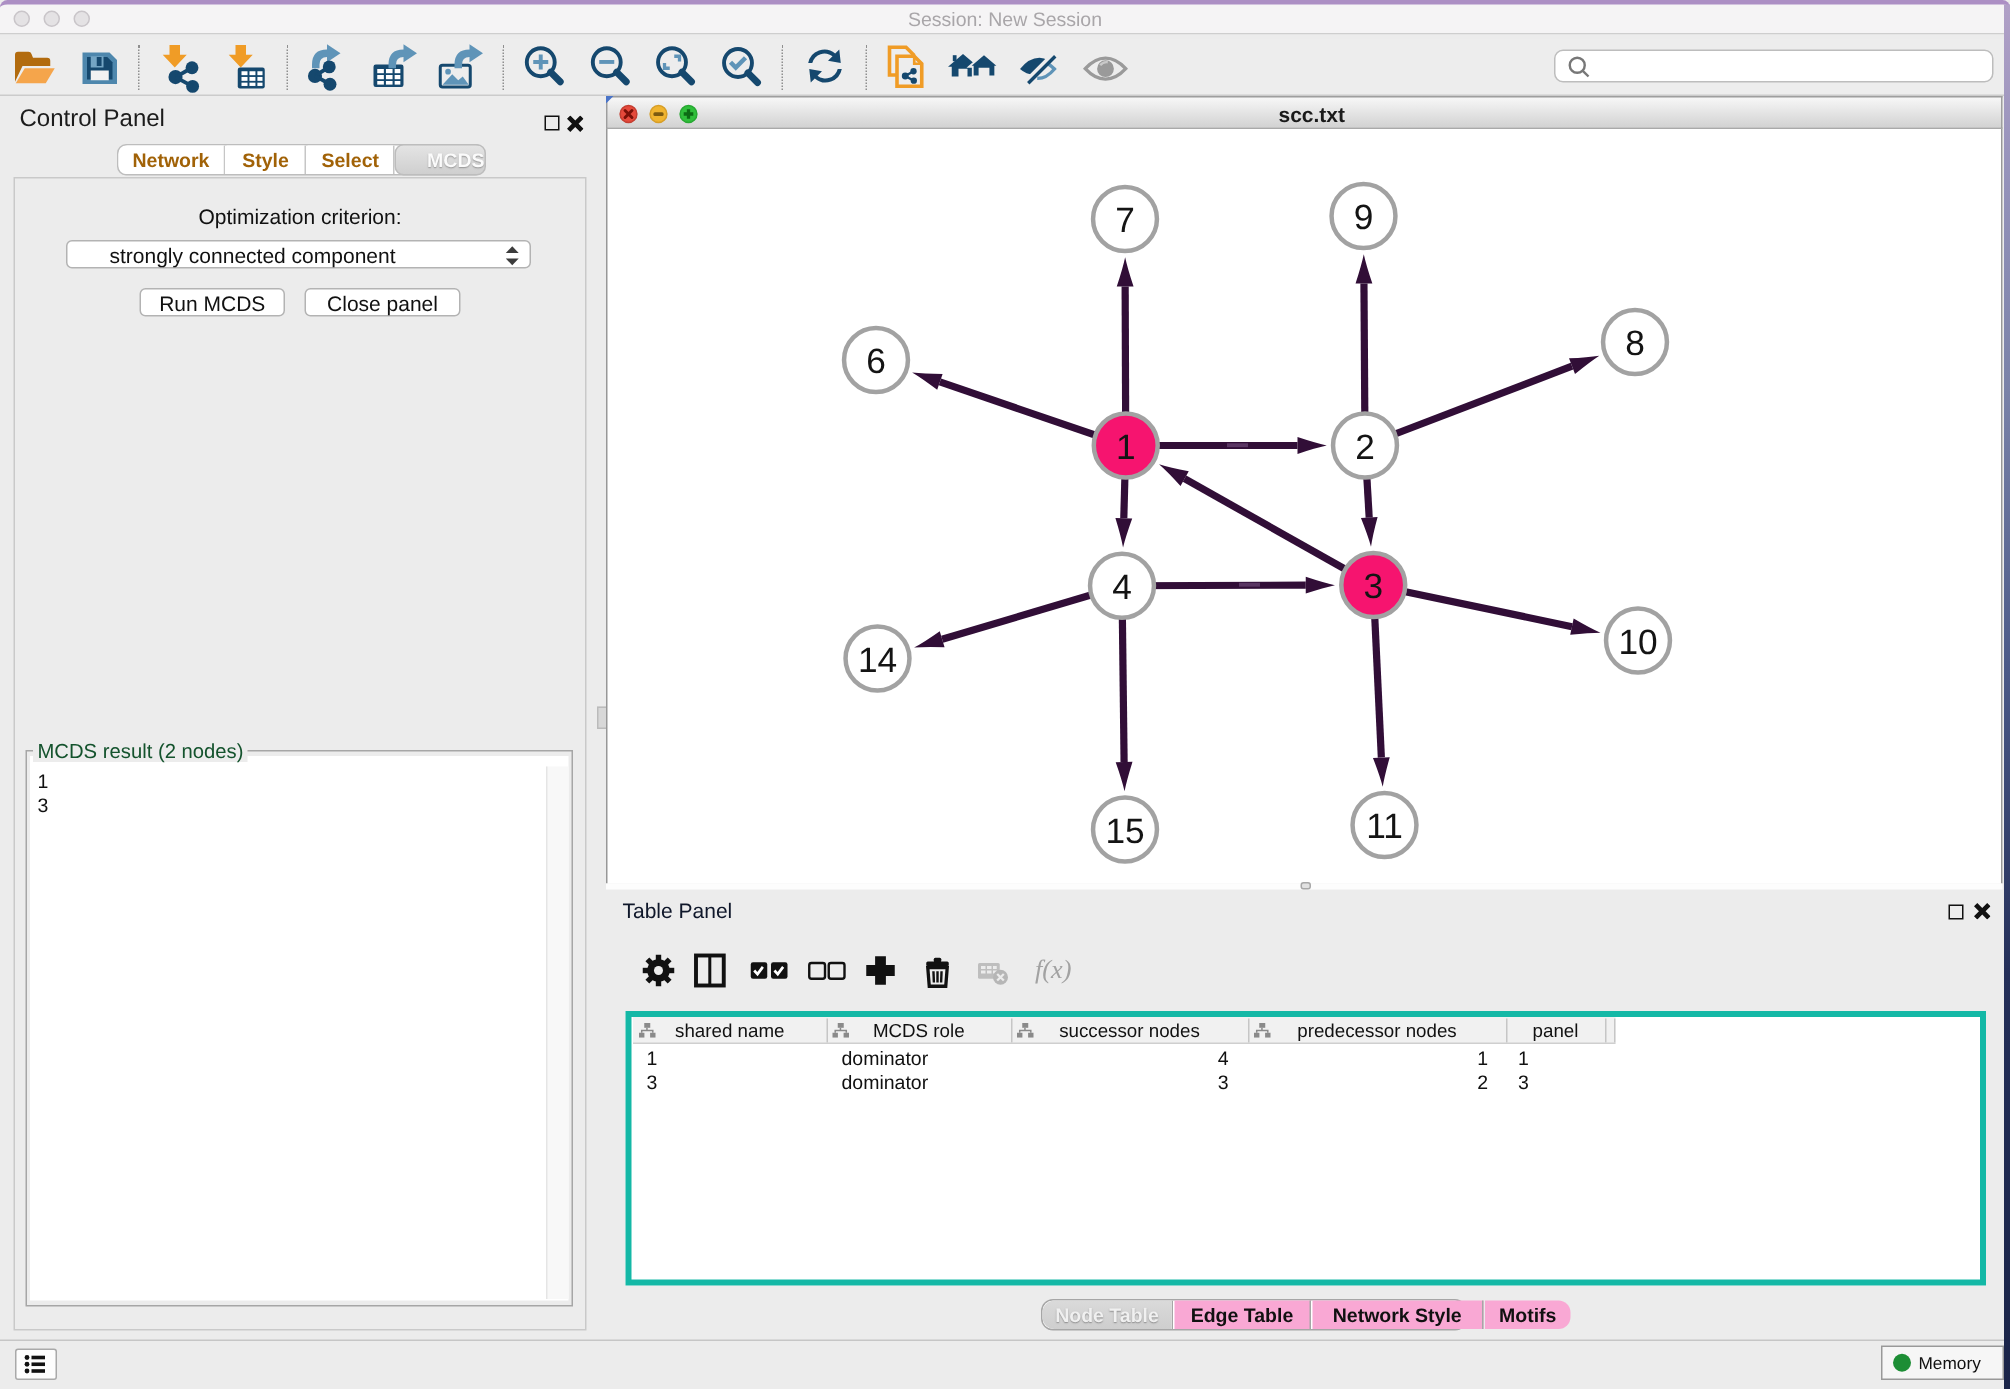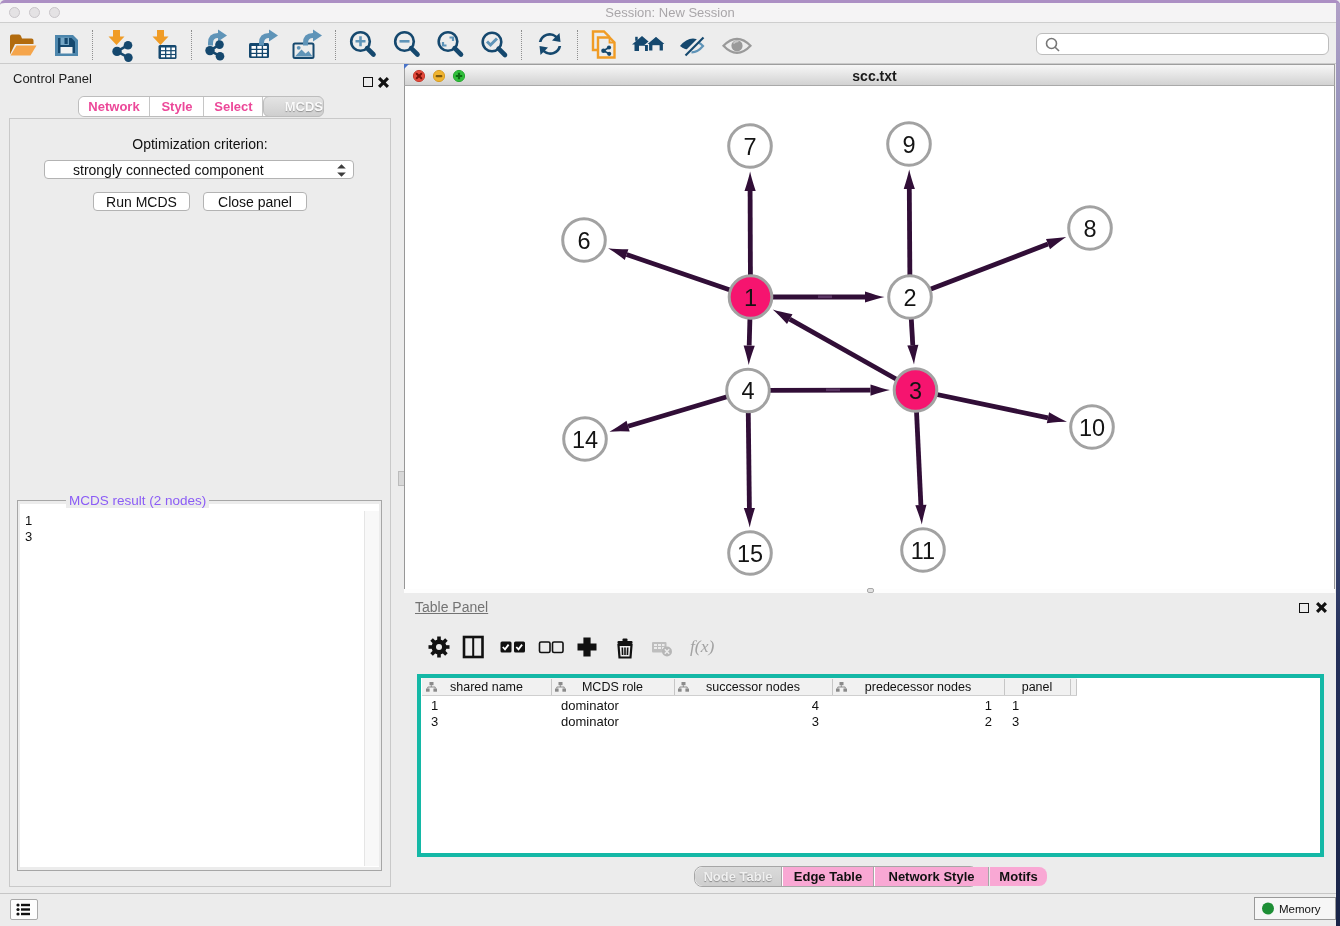--- a/index.html
+++ b/index.html
@@ -11,53 +11,53 @@
   border-top:3px solid #ac8fc4; border-radius:5px 5px 0 0; border-bottom:1px solid #cecece; }
 .tl-circle { position:absolute; top:7px; width:11px; height:11px; border-radius:50%;
   background:#e4e2e4; border:1px solid #c9c5c9; }
 #title-text { left:0; top:5px; width:1340px; text-align:center; font-size:13px; color:#a9a6a9; }
 
 #toolbar { left:0; top:26px; width:1340px; height:38px; background:#ededed; border-bottom:1px solid #cbcbcb; }
 .tsep { position:absolute; top:4px; height:30px; width:0; border-left:1px dotted #8f8f8f; }
 #searchbox { left:1036px; top:7px; width:293px; height:22px; background:#fff;
   border:1px solid #bdbdbd; border-radius:6px; }
 
-#cp-title { left:13px; top:71px; font-size:13px; color:#1c1c1c; }
+#cp-title { left:13px; top:71px; font-size:16px; color:#1c1c1c; }
 .hdr-sq { position:absolute; width:10px; height:10px; border:1.8px solid #111; background:transparent; box-sizing:border-box; }
 #tabgroup { left:78px; top:96px; width:245px; height:21px; border:1px solid #bdbdbd;
   border-radius:6px; background:#fff; }
 .tab { position:absolute; top:0; height:19px; background:#fff;
-  font-size:13px; font-weight:bold; color:#ec4899; text-align:center; line-height:19px;
+  font-size:13px; font-weight:bold; color:#a16207; text-align:center; line-height:19px;
   border-right:1px solid #c6c6c6; }
 #tab-mcds { position:absolute; left:184px; top:-1px; width:61px; height:21px;
   background:linear-gradient(#e4e4e4,#cfcfcf); border:1px solid #bdbdbd; border-radius:6px;
   font-size:13px; font-weight:bold; color:#fbfbfb; text-shadow:0 1px 1px rgba(130,130,130,.8);
   text-align:right; line-height:19px; }
 #cp-body { left:9px; top:118px; width:382px; height:769px; background:#ececec; border:1px solid #c9c9c9; }
 #opt-label { left:0; top:136px; width:400px; text-align:center; font-size:14px; color:#111; }
 #combo { left:44px; top:160px; width:310px; height:19px; background:#fff; border:1px solid #b3b3b3;
   border-radius:4px; font-size:14px; color:#111; line-height:18px; padding-left:28px; }
 .btn { position:absolute; top:192px; height:19px; background:#fff; border:1px solid #b3b3b3;
   border-radius:4px; font-size:14px; color:#111; text-align:center; line-height:18px; }
 #fieldset { left:17px; top:500px; width:365px; height:371px; border:1px solid #a6a6a6; }
-#fs-legend { left:22px; top:493px; font-size:13.5px; color:#8b5cf6; background:#ececec; padding:0 3px;margin-left:44px; }
+#fs-legend { left:22px; top:493px; font-size:13.5px; color:#14532d; background:#ececec; padding:0 3px; }
 #fs-white { left:20px; top:504px; width:359px; height:363px; background:#fff; }
 #fs-scroll { left:364px; top:511px; width:15px; height:355px; background:#f8f8f8; border-left:1px solid #e5e5e5; }
 .fs-line { position:absolute; left:25px; font-size:13px; color:#111; }
 #vsplit-handle { left:398px; top:471px; width:8px; height:15px; background:#d8d8d8; border:1px solid #bbb; }
 
 #net-title { left:404px; top:64px; width:931px; height:22px;
   background:linear-gradient(#f7f7f7,#d2d2d2); border:1px solid #9e9e9e; border-bottom:1px solid #a9a9a9; }
 #net-title-text { left:409px; top:68px; width:931px; text-align:center; font-size:14px; font-weight:bold; color:#1a1a1a; }
 #net-canvas { left:404px; top:86px; width:931px; height:503px; background:#fff;
   border-left:1px solid #979797; border-right:1px solid #979797; }
 #net-strip { left:404px; top:589px; width:931px; height:4px; background:#fdfdfd; }
 #hsplit-handle { left:867px; top:587.5px; width:7px; height:5.5px; background:#e2e2e2; border:1px solid #a8a8a8; border-radius:2px; }
 
-#tp-title { left:415px; top:599px; font-size:14px; color:#737373;text-decoration:underline; }
+#tp-title { left:415px; top:599px; font-size:14px; color:#0f172a; }
 #tbl { left:417px; top:674px; width:907px; height:183px; background:#fff; border:4px solid #14b8a6; }
 .th-bg { position:absolute; top:0; height:18px; background:#f1f1f1; border-bottom:1px solid #cfcfcf; }
 .th-div { position:absolute; top:1px; height:16px; width:1px; background:#c6c6c6; }
 .th-txt { position:absolute; top:2px; font-size:12.5px; color:#111; text-align:center; }
 .td { position:absolute; font-size:13px; color:#111; }
 
 #btabgroup { left:694px; top:866px; width:284px; height:21px; border:1px solid #a6a6a6;
   border-radius:8px; background:#fff; }
 .btab { position:absolute; top:0; height:19px; background:#f9a8d4;
   font-size:13px; font-weight:bold; color:#111; text-align:center; line-height:19px;

